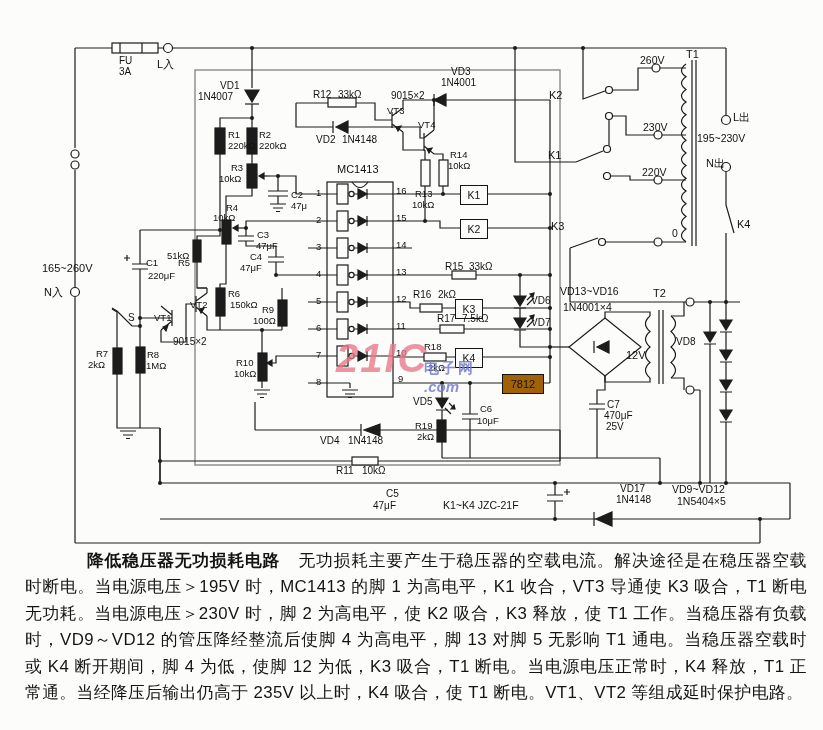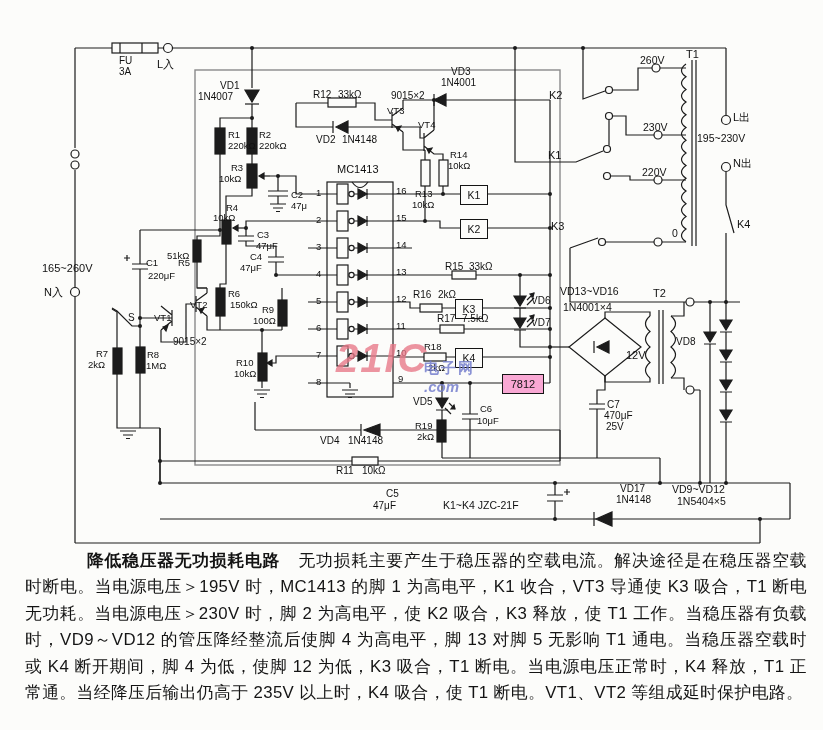--- a/index.html
+++ b/index.html
@@ -9,21 +9,21 @@
   svg.circuit path, svg.circuit line, svg.circuit rect, svg.circuit circle, svg.circuit polygon{
     stroke:#1c1c1c;stroke-width:1.2;fill:none;}
   svg.circuit .fillb{fill:#1c1c1c;stroke:#1c1c1c;}
   svg.circuit .dot{fill:#1c1c1c;stroke:none;}
   svg.circuit .term{fill:#fcfcfa;}
   svg.circuit .box{stroke:#8a8a8a;stroke-width:1.4;}
   .lbl{position:absolute;font-size:10px;line-height:1;white-space:nowrap;color:#111;}
   .s9{font-size:9.5px;} .s11{font-size:11px;} .s105{font-size:10.5px;}
   .relaybox{position:absolute;width:26px;height:18px;border:1.4px solid #141414;background:#fcfcfa;
     display:flex;align-items:center;justify-content:center;font-size:10.5px;}
-  .regbox{position:absolute;width:40px;height:18px;border:1.4px solid #141414;background:#f9a8d4;
+  .regbox{position:absolute;width:40px;height:18px;border:1.4px solid #141414;background:#a16207;
     display:flex;align-items:center;justify-content:center;font-size:11px;}
   .wm-brand{position:absolute;left:336px;top:336px;font-size:40px;font-weight:bold;font-style:italic;
     letter-spacing:2px;color:rgba(231,118,134,0.78);}
   .wm-right{position:absolute;left:424px;top:344px;color:rgba(116,126,204,0.85);font-weight:bold;}
   .wm-right .l1{font-size:15px;letter-spacing:2px;margin-top:15px;}
   .wm-right .l2{font-size:15px;font-style:italic;}
   .desc{position:absolute;left:25px;top:548px;width:782px;font-size:16.8px;line-height:26.4px;
     text-align:justify;letter-spacing:.4px;}
   .desc p{margin:0;text-indent:62px;}
   .desc .ttl{font-weight:bold;margin-right:1.1em;}
@@ -394,21 +394,21 @@
 <span class="lbl s11" style="left:548px;top:150px">K1</span>
 <span class="lbl s11" style="left:551px;top:221px">K3</span>
 <span class="lbl s11" style="left:737px;top:219px">K4</span>
 <span class="lbl s11" style="left:686px;top:49px">T1</span>
 <span class="lbl s105" style="left:640px;top:55px">260V</span>
 <span class="lbl s105" style="left:643px;top:122px">230V</span>
 <span class="lbl s105" style="left:642px;top:167px">220V</span>
 <span class="lbl s105" style="left:672px;top:228px">0</span>
 <span class="lbl s11" style="left:733px;top:112px">L出</span>
 <span class="lbl s105" style="left:697px;top:133px">195~230V</span>
-<span class="lbl s11" style="left:733px;top:158px">N出</span>
+<span class="lbl s11" style="left:706px;top:158px">N出</span>
 <span class="lbl" style="left:320px;top:436px">VD4</span>
 <span class="lbl" style="left:348px;top:436px">1N4148</span>
 <span class="lbl" style="left:336px;top:466px">R11</span>
 <span class="lbl" style="left:362px;top:466px">10kΩ</span>
 <span class="lbl" style="left:386px;top:489px">C5</span>
 <span class="lbl" style="left:373px;top:501px">47μF</span>
 <span class="lbl s105" style="left:443px;top:500px">K1~K4 JZC-21F</span>
 <span class="lbl" style="left:620px;top:484px">VD17</span>
 <span class="lbl" style="left:616px;top:495px">1N4148</span>
 <span class="lbl s105" style="left:672px;top:484px">VD9~VD12</span>

